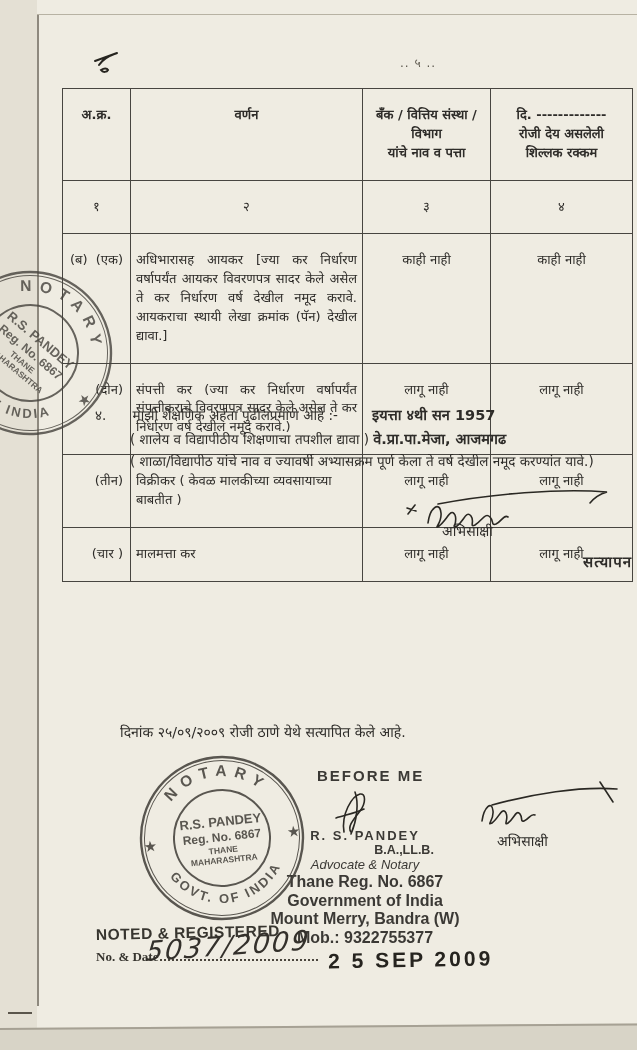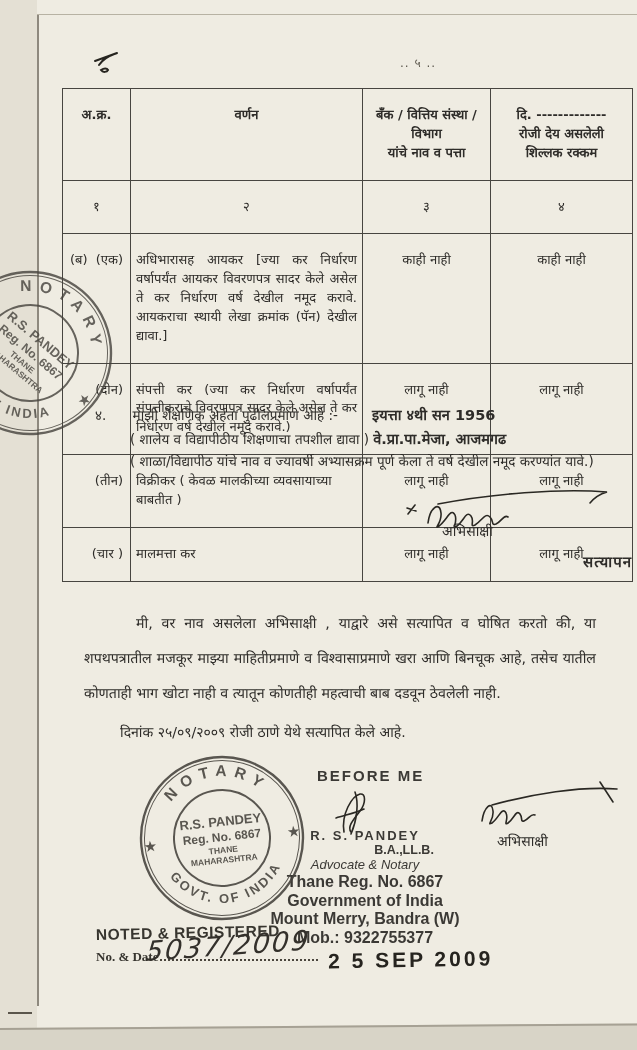--- a/index.html
+++ b/index.html
@@ -171,39 +171,38 @@
       <td class="c2">मालमत्ता कर</td>
       <td class="c3 valcell">लागू नाही</td>
       <td class="c4 valcell">लागू नाही</td>
     </tr>
   </tbody>
     </table>
 
   <div class="edu-line" style="left:95px; top:404px;">
     <span>४.</span>
     <span style="margin-left:22px;">माझी शैक्षणिक अर्हता पुढीलप्रमाणे आहे :-</span>
-    <span class="edu-bold" style="margin-left:30px;">इयत्ता ४थी  सन 1956</span>
+    <span class="edu-bold" style="margin-left:30px;">इयत्ता ४थी  सन 1957</span>
   </div>
   <div class="edu-line" style="left:130px; top:428px;">
     <span>( शालेय व विद्यापीठीय शिक्षणाचा तपशील द्यावा )</span>
     <span class="edu-bold">वे.प्रा.पा.मेजा, आजमगढ</span>
   </div>
   <div class="edu-line" style="left:130px; top:452px;">
     <span>( शाळा/विद्यापीठ यांचे नाव व ज्यावर्षी अभ्यासक्रम पूर्ण केला ते वर्ष देखील नमूद करण्यांत यावे.)</span>
   </div>
 
   <svg class="sig" style="position:absolute;left:400px;top:483px;" width="215" height="55" viewBox="0 0 215 55">
     <path d="M8,31 l7,-9 m-8,3 l9,3"></path>
     <path d="M28,40 c2,-16 12,-22 13,-10 c1,10 -8,17 -2,13 c8,-6 12,-19 16,-11 c3,7 -4,15 2,11 c7,-5 9,-16 14,-10 c4,5 -2,12 4,9 c7,-4 10,-13 15,-8 c4,4 1,9 6,7 c6,-3 8,-10 12,-7"></path>
     <path d="M38,21 C90,11 160,5 207,9 c-7,2 -13,6 -17,11"></path>
   </svg>
   <div class="dep-label" style="left:442px; top:521px;">अभिसाक्षी</div>
 
   <div class="heading-center">सत्यापन</div>
-  <div class="verify-body">मी, वर नाव असलेला अभिसाक्षी , याद्वारे असे सत्यापित व घोषित करतो की, या शपथपत्रातील मजकूर माझ्या माहितीप्रमाणे व विश्वासाप्रमाणे खरा आणि बिनचूक आहे, तसेच यातील कोणताही भाग खोटा नाही व त्यातून कोणतीही महत्वाची बाब दडवून ठेवलेली नाही.</div>
   <div class="date-line">दिनांक  २५/०९/२००९  रोजी ठाणे येथे सत्यापित केले आहे.</div>
 
   <div class="before-me">BEFORE ME</div>
 
   <svg class="sig" style="position:absolute;left:322px;top:784px;" width="80" height="52" viewBox="0 0 80 52">
     <path d="M22,48 c-3,-18 8,-36 16,-38 c6,-1 6,9 0,17 c-7,9 -13,16 -9,21"></path>
     <path d="M33,8 c4,11 2,28 -4,42"></path>
     <path d="M14,34 c9,-3 20,-5 28,-9"></path>
   </svg>
 

